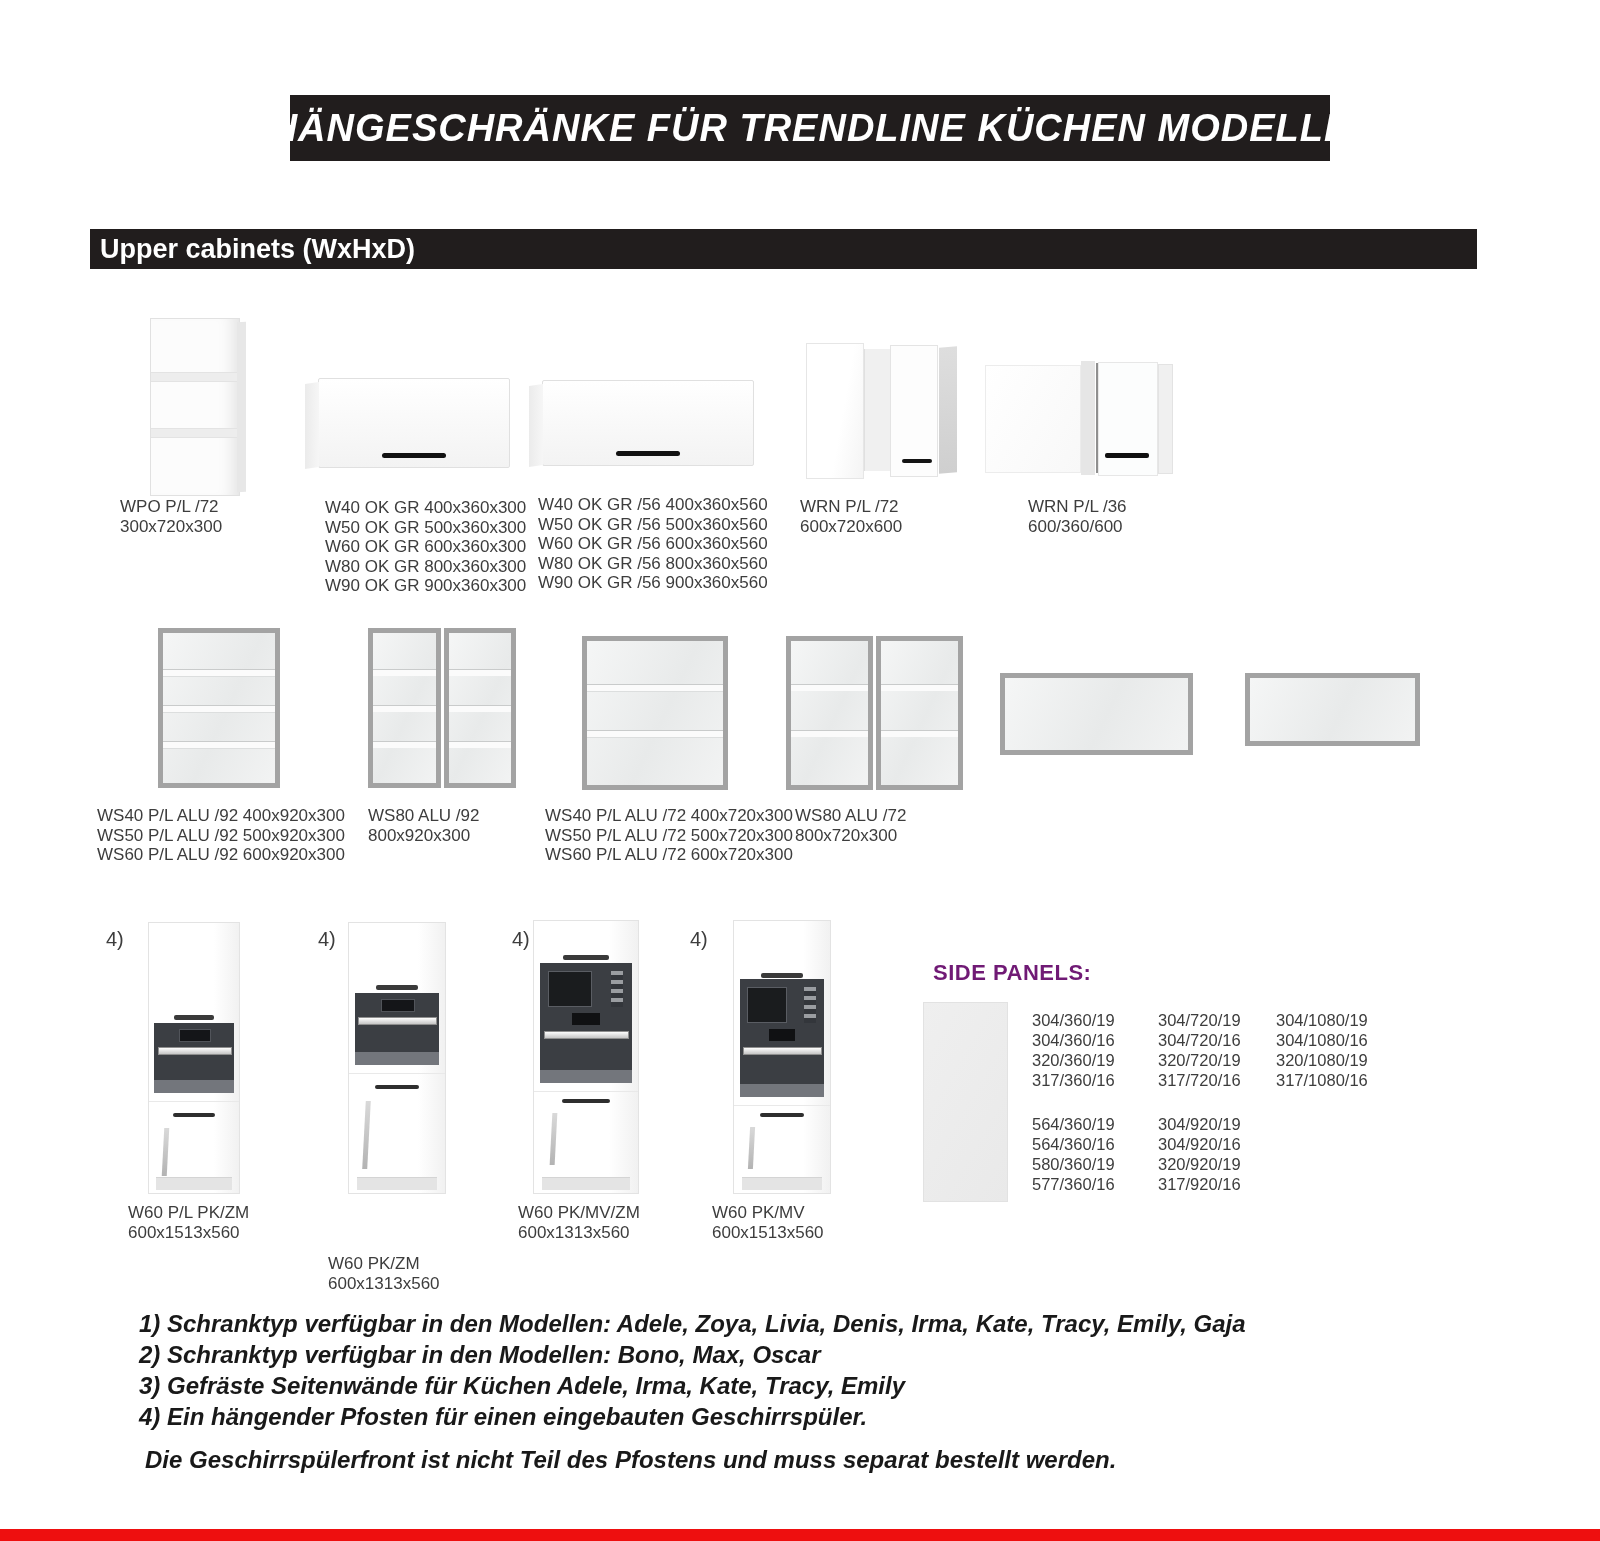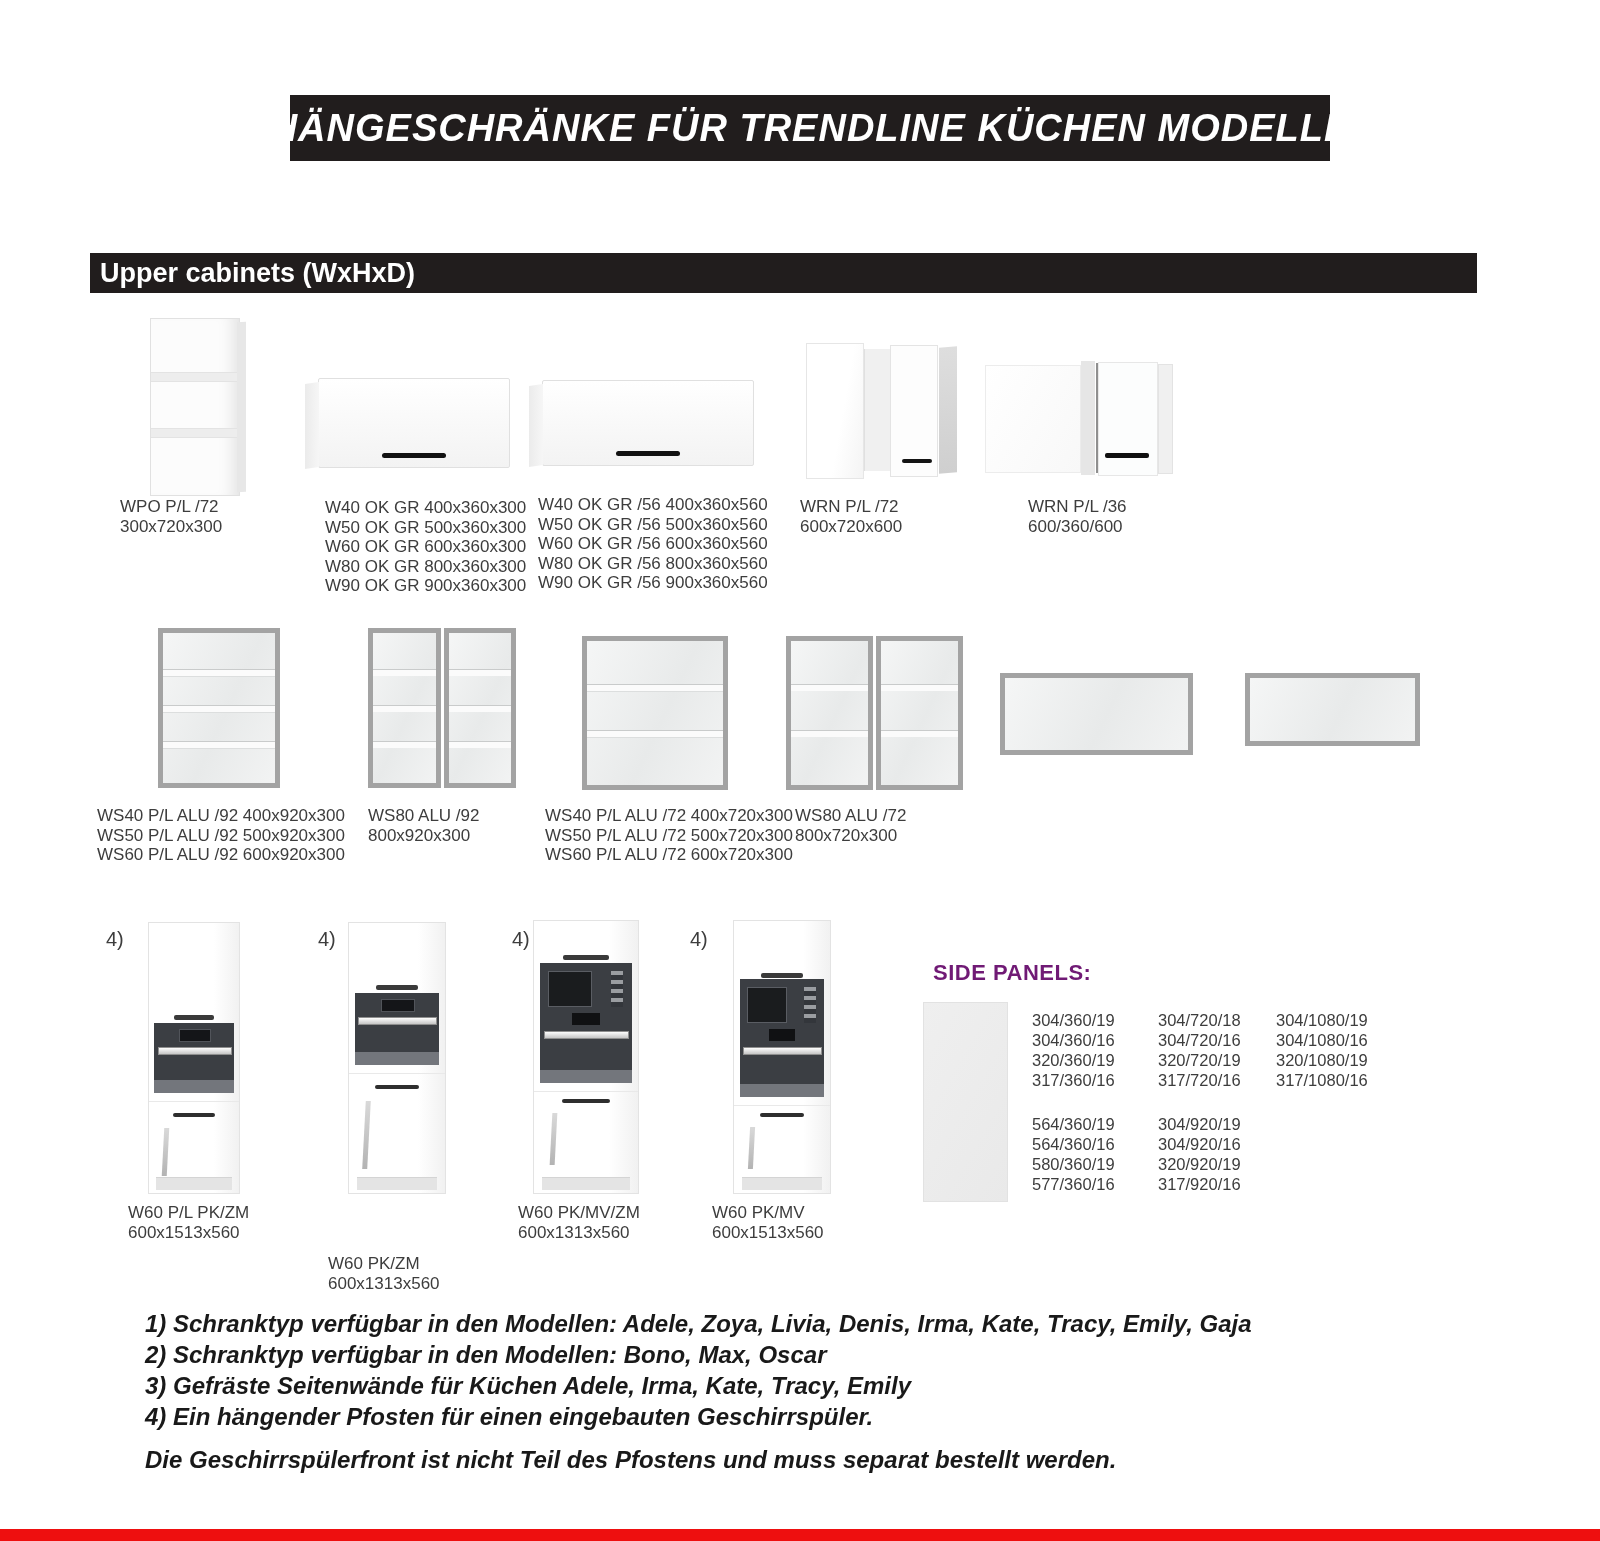--- a/index.html
+++ b/index.html
@@ -4,21 +4,21 @@
 <style>
   html,body{margin:0;padding:0;background:#ffffff;}
   .page{position:relative;width:1600px;height:1541px;background:#ffffff;overflow:hidden;
         font-family:"Liberation Sans",sans-serif;}
   
   .banner{position:absolute;left:290px;top:95px;width:1040px;height:66px;background:#211d1d;
           color:#fff;display:flex;align-items:center;justify-content:center;
           font-size:38px;font-weight:bold;font-style:italic;letter-spacing:1px;white-space:nowrap;}
   .secbar{position:absolute;left:90px;top:229px;width:1387px;height:40px;background:#211d1d;
           color:#fff;display:flex;align-items:center;font-size:27px;font-weight:bold;
-          padding-left:10px;box-sizing:border-box;margin-top:24px;}
+          padding-left:10px;box-sizing:border-box;}
   
   .lbl{position:absolute;color:#3d3d3d;font-size:17px;line-height:19.5px;white-space:nowrap;}
   .lbl.center{}
   .marker{position:absolute;font-size:20px;color:#3d3d3d;}
   .sp-title{position:absolute;font-size:22px;font-weight:bold;color:#701a75;letter-spacing:0.5px;}
   .num{font-size:16.5px;line-height:20px;}
   .foot{position:absolute;color:#191919;font-size:24px;line-height:31px;font-weight:bold;font-style:italic;}
   
   .illus{position:absolute;}
   .illus i{display:block;position:absolute;}
@@ -285,21 +285,21 @@
   <div class="sp-title" style="left:933px;top:960px">SIDE PANELS:</div>
   <div class="sp-rect" style="left:923px;top:1002px;width:83px;height:198px"></div>
 
   <div class="lbl num" style="left:1032px;top:1010px;width:112px">
     <div>304/360/19</div>
     <div>304/360/16</div>
     <div>320/360/19</div>
     <div>317/360/16</div>
   </div>
   <div class="lbl num" style="left:1158px;top:1010px;width:112px">
-    <div>304/720/18</div>
+    <div>304/720/19</div>
     <div>304/720/16</div>
     <div>320/720/19</div>
     <div>317/720/16</div>
   </div>
   <div class="lbl num" style="left:1276px;top:1010px;width:120px">
     <div>304/1080/19</div>
     <div>304/1080/16</div>
     <div>320/1080/19</div>
     <div>317/1080/16</div>
   </div>
@@ -309,21 +309,21 @@
     <div>580/360/19</div>
     <div>577/360/16</div>
   </div>
   <div class="lbl num" style="left:1158px;top:1114px;width:112px">
     <div>304/920/19</div>
     <div>304/920/16</div>
     <div>320/920/19</div>
     <div>317/920/16</div>
   </div>
 
-  <div class="foot" style="left:145px;top:1308px;width:1340px">
+  <div class="foot" style="left:139px;top:1308px;width:1340px">
     <div>1) Schranktyp verfügbar in den Modellen: Adele, Zoya, Livia, Denis, Irma, Kate, Tracy, Emily, Gaja</div>
     <div>2) Schranktyp verfügbar in den Modellen: Bono, Max, Oscar</div>
     <div>3) Gefräste Seitenwände für Küchen Adele, Irma, Kate, Tracy, Emily</div>
     <div>4) Ein hängender Pfosten für einen eingebauten Geschirrspüler.</div>
   </div>
   <div class="foot" style="left:145px;top:1444px;width:1340px">Die Geschirrspülerfront ist nicht Teil des Pfostens und muss separat bestellt werden.</div>
 
   <div class="redbar"></div>
 </div>
 

